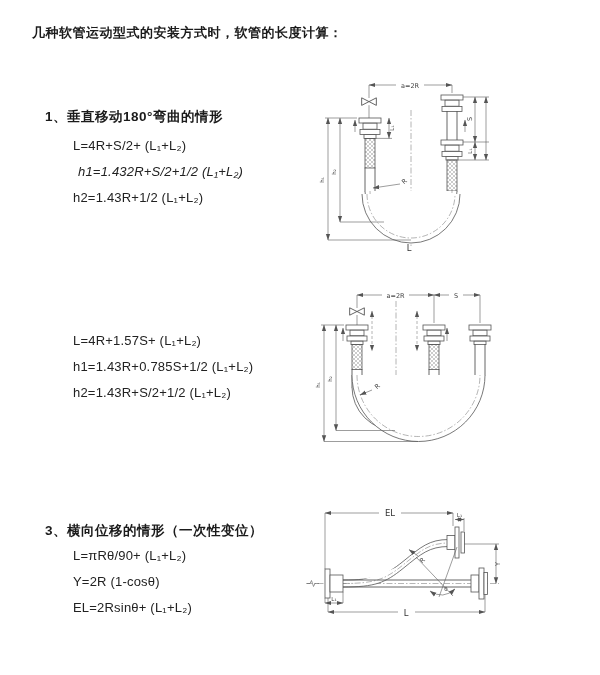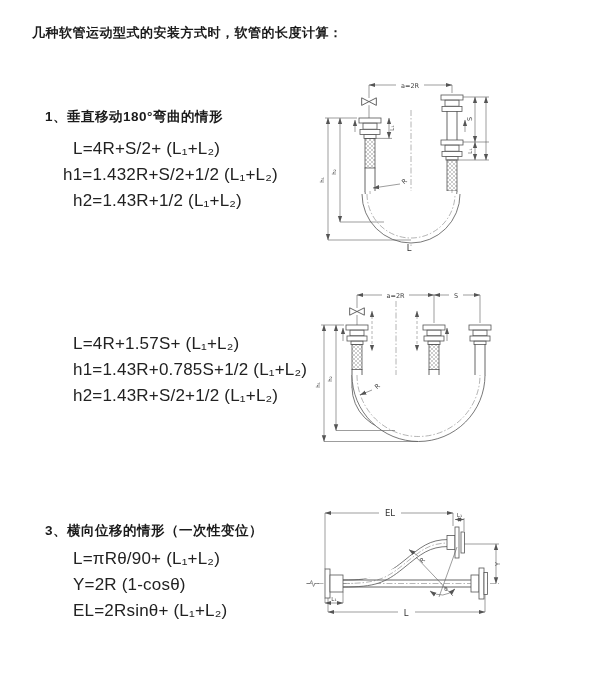--- a/index.html
+++ b/index.html
@@ -3,21 +3,21 @@
 <meta charset="utf-8">
 <style>
   html,body{margin:0;padding:0;background:#ffffff;}
   .page{
     position:relative;width:600px;height:675px;background:#ffffff;
     font-family:"Liberation Sans","DejaVu Sans",sans-serif;color:#1b1b1b;overflow:hidden;
   }
   .t{position:absolute;white-space:pre;line-height:1.15;}
   .title{font-size:13px;font-weight:bold;letter-spacing:.5px;}
   .heading{font-size:13.5px;font-weight:bold;letter-spacing:.5px;}
-  .formula{font-size:17px;font-weight:400;letter-spacing:.2px;color:#222;}
+  .formula{font-size:13px;font-weight:400;letter-spacing:.2px;color:#222;}
   svg{position:absolute;overflow:visible;}
   .dwg{stroke:#555;stroke-width:.9;fill:none;stroke-linecap:round;}
   .thin{stroke:#5a5a5a;stroke-width:.6;fill:none;}
   .dim{stroke:#5a5a5a;stroke-width:.6;fill:none;}
   .cl{stroke:#777;stroke-width:.55;fill:none;stroke-dasharray:6 2 1.5 2;}
   .dash{stroke:#777;stroke-width:.55;fill:none;stroke-dasharray:3 2;}
   .fit{fill:#ffffff;stroke:#555;stroke-width:.8;}
   .hose{fill:#ffffff;stroke:#555;stroke-width:.8;}
   text.dl{font-family:"DejaVu Sans",sans-serif;font-size:6.5px;fill:#444;}
   text.dls{font-family:"DejaVu Sans",sans-serif;font-size:5.5px;fill:#444;}
@@ -25,21 +25,21 @@
 </style>
 </head>
 <body>
 
 <div class="page">
 
   <div class="t title" style="left:32px;top:26px;">几种软管运动型式的安装方式时，软管的长度计算：</div>
 
   <div class="t heading" style="left:45px;top:109px;">1、垂直移动180°弯曲的情形</div>
   <div class="t formula" style="left:73px;top:139px;">L=4R+S/2+ (L₁+L₂)</div>
-  <div class="t formula" style="left:63px;top:165px;">h1=1.432R+S/2+1/2 (L₁+L₂)</div>
+  <div class="t formula" style="left:78px;top:165px;font-style:italic;">h1=1.432R+S/2+1/2 (L₁+L₂)</div>
   <div class="t formula" style="left:73px;top:191px;">h2=1.43R+1/2 (L₁+L₂)</div>
 
   <div class="t formula" style="left:73px;top:334px;">L=4R+1.57S+ (L₁+L₂)</div>
   <div class="t formula" style="left:73px;top:360px;">h1=1.43R+0.785S+1/2 (L₁+L₂)</div>
   <div class="t formula" style="left:73px;top:386px;">h2=1.43R+S/2+1/2 (L₁+L₂)</div>
 
   <div class="t heading" style="left:45px;top:523px;">3、横向位移的情形（一次性变位）</div>
   <div class="t formula" style="left:73px;top:549px;">L=πRθ/90+ (L₁+L₂)</div>
   <div class="t formula" style="left:73px;top:575px;">Y=2R (1-cosθ)</div>
   <div class="t formula" style="left:73px;top:601px;">EL=2Rsinθ+ (L₁+L₂)</div>

